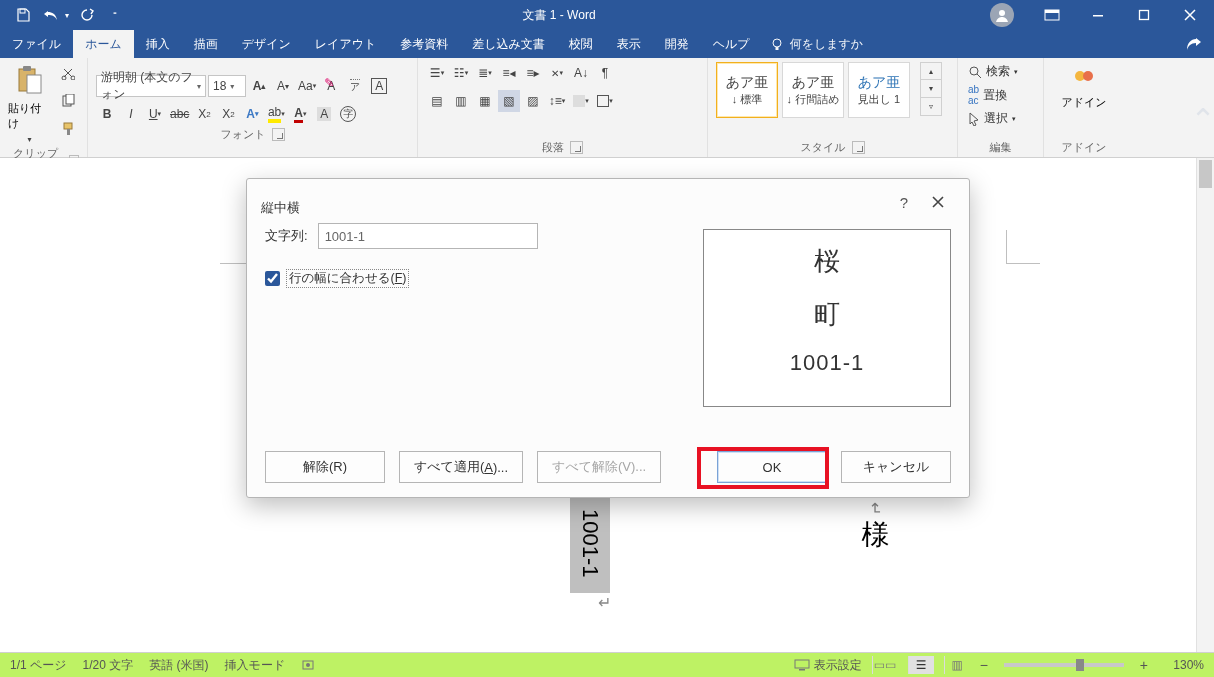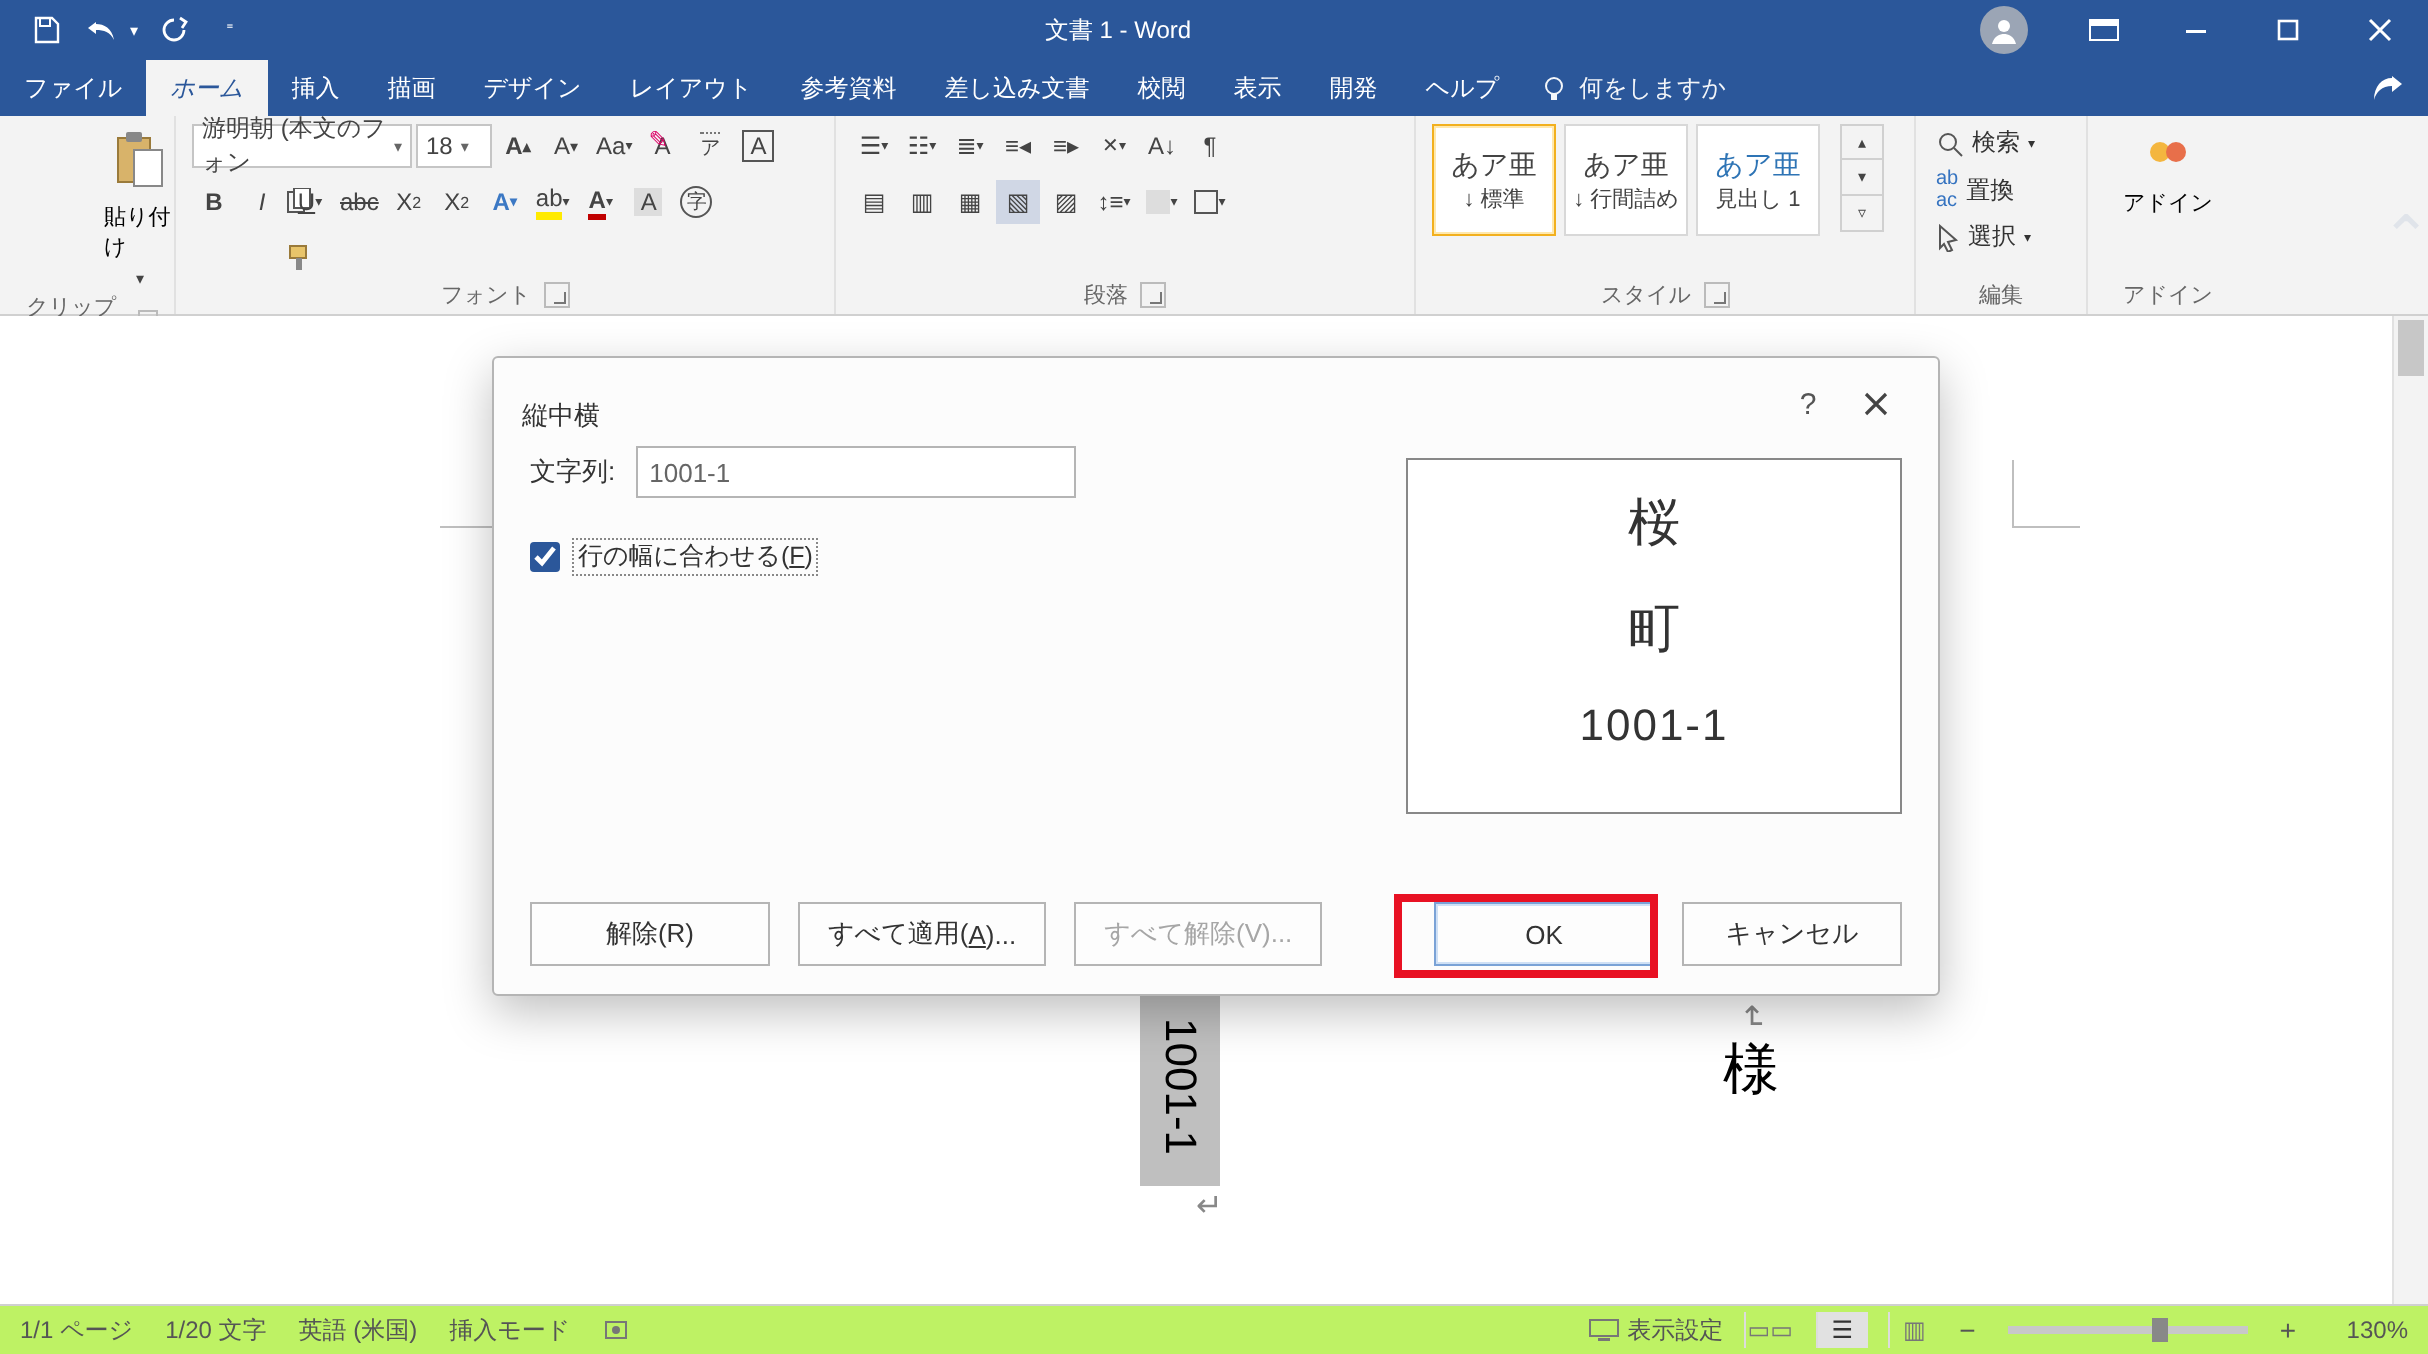--- a/index.html
+++ b/index.html
@@ -10,32 +10,32 @@
 .titlebar .qat { display: flex; align-items: center; gap: 2px; padding-left: 10px; }
 .titlebar .qat .qbtn { width: 26px; height: 26px; display: flex; align-items: center; justify-content: center; cursor: pointer; }
 .titlebar .title { flex: 1; text-align: center; }
 .titlebar .right { display: flex; align-items: center; gap: 2px; padding-right: 2px; }
 .titlebar .right .wbtn { width: 44px; height: 30px; display:flex; align-items:center; justify-content:center; cursor:pointer; }
 .titlebar .avatar { width: 24px; height: 24px; border-radius: 50%; background: #9ba5b5; display:flex; align-items:center; justify-content:center; margin-right:14px;}
 
 
 .tabrow { height: 28px; background: #2b579a; display: flex; align-items: stretch; color: #fff; font-size: 12px; }
 .tabrow .tab { padding: 0 12px; display:flex; align-items:center; cursor:pointer; }
-.tabrow .tab.active { background: #f3f3f3; color: #2b579a; font-style: italic; }
+.tabrow .tab.active { background: #f3f3f3; color: #2b579a; }
 .tabrow .tell { display:flex; align-items:center; gap:6px; margin-left: 8px; opacity:.95;}
 .tabrow .sharebtn { margin-left:auto; width:40px; display:flex; align-items:center; justify-content:center;}
 
 
 .ribbon { height: 100px; background: #f3f3f3; border-bottom: 1px solid #d0d0d0; display:flex; position:relative; }
 .group { border-right: 1px solid #e1e1e1; padding: 4px 8px 2px 8px; display:flex; flex-direction:column; justify-content:space-between; }
 .group .groupbody { display:flex; gap:6px; align-items:flex-start; }
 .group .grouplabel { font-size: 11px; color: #666; text-align:center; padding-top:2px; display:flex; justify-content:center; align-items:center; gap:6px;}
 .dialoglauncher { width:13px; height:13px; border:1px solid #bbb; position:relative; }
 .dialoglauncher::after{content:""; position:absolute; right:1px; bottom:1px; width:5px; height:5px; border-right:1px solid #777;border-bottom:1px solid #777;}
-.btnstack { display:flex; flex-direction:column; gap:3px;margin-left:44px;}
+.btnstack { display:flex; flex-direction:column; gap:3px;}
 .ribbtn { min-width:22px; height:22px; display:flex; align-items:center; justify-content:center; font-size:12px; color:#444; cursor:pointer; padding:0 2px;}
 .combo { height:22px; border:1px solid #c5c5c5; background:#fff; display:flex; align-items:center; padding:0 4px; font-size:12px; color:#444; cursor:pointer; gap:4px;}
 .combo .dd { font-size:8px; color:#666;}
 .row { display:flex; gap:2px; align-items:center;}
 .style-gal { display:flex; gap:4px;}
 .style-item { width:62px; height:56px; border:1px solid #d8d8d8; background:#fff; display:flex; flex-direction:column; align-items:center; justify-content:center; font-size:11px; color:#444; cursor:pointer;}
 .style-item.sel { border:1px solid #f2b01e; box-shadow: inset 0 0 0 1px #ffe8ad;}
 .style-sample{ font-family:"Yu Mincho","MS Mincho",serif; font-size:14px; }
 .edit-col { display:flex; flex-direction:column; gap:2px; font-size:12px; color:#333;}
 .edit-col .eitem{ display:flex; align-items:center; gap:4px; cursor:pointer; padding:1px 2px;}
@@ -207,21 +207,21 @@
             </svg>
           </div>
       </div>
     </div>
     <div class="grouplabel">
         <span>クリップボード</span>
         <span class="dialoglauncher"></span>
       </div>
   </div>
 
-  <div class="group" style="width:330px;">
+  <div class="group" style="width:330px;justify-content:center;">
     <div class="groupbody" style="flex-direction:column;gap:6px;">
       <div class="row">
         <div class="combo" style="width:110px;">
             <span>游明朝 (本文のフォン</span>
             <span class="dd">▾</span>
           </div>
         <div class="combo" style="width:38px;">
             <span>18</span>
             <span class="dd">▾</span>
           </div>

